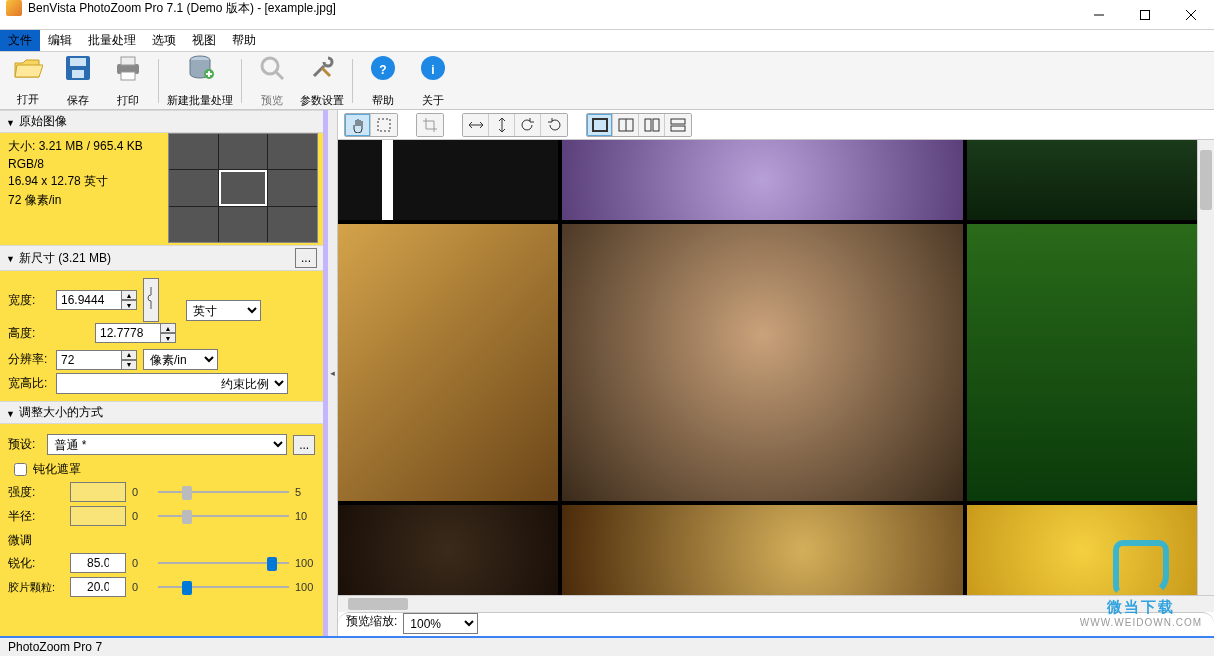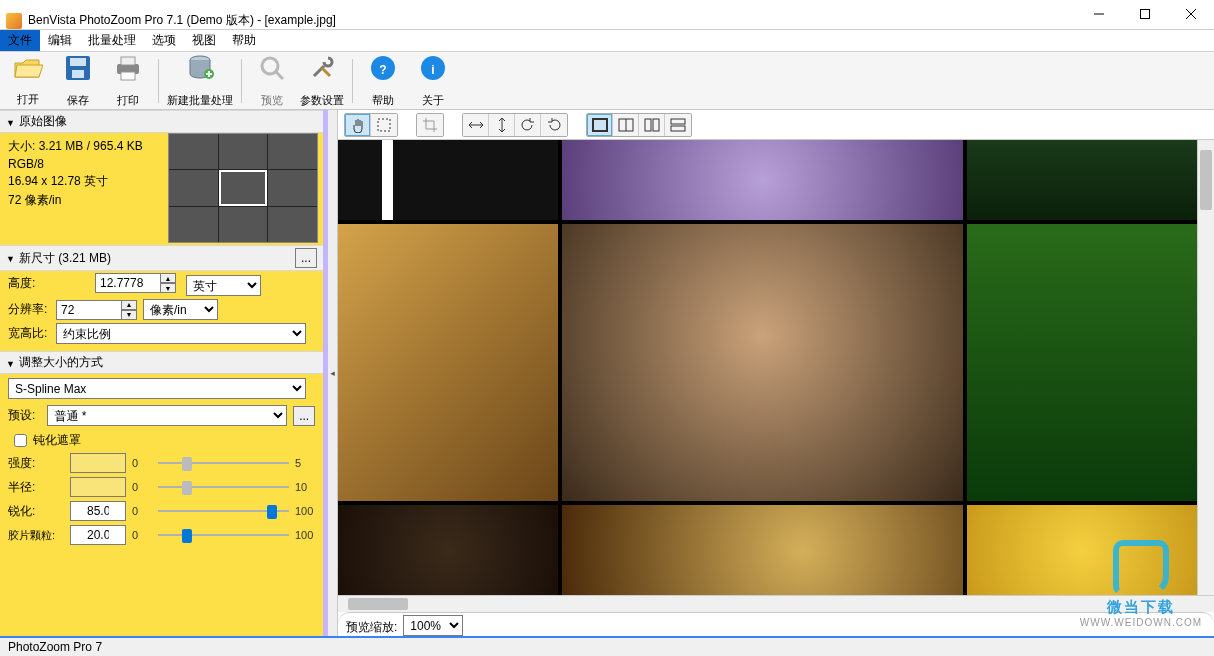--- a/index.html
+++ b/index.html
@@ -1,19 +1,19 @@
 <!DOCTYPE html>
 <html><head>
 <meta charset="utf-8">
 <style>
 * { margin: 0; padding: 0; box-sizing: border-box; font-family: "Microsoft YaHei", "Segoe UI", sans-serif; font-size: 12px; }
 body { background: #fff; overflow: hidden; width: 1214px; height: 656px; position: relative; }
 
 
-.titlebar { height: 30px; background: #fff; display: flex; align-items: flex-end; border-bottom: 1px solid #d0d0d0; }
+.titlebar { height: 30px; background: #fff; display: flex; align-items: flex-start; border-bottom: 1px solid #d0d0d0; }
 .titlebar .app-icon { width: 16px; height: 16px; margin: 0 6px; background: linear-gradient(135deg,#f9c23c,#e27429); border-radius:2px; }
 .titlebar .title { flex: 0 0 auto; color: #000; }
 .titlebar .spacer { flex: 1; }
 .winbtn { width: 46px; height: 30px; display:flex; align-items:center; justify-content:center; }
 .winbtn svg { width:10px; height:10px; stroke:#000; stroke-width:1; fill:none; }
 
 
 .menubar { height: 22px; background:#fff; display:flex; align-items:stretch; border-bottom:1px solid #d0d0d0; }
 .menuitem { padding: 0 8px; display:flex; align-items:center; cursor:default; }
 .menuitem.active { background:#0a62c9; color:#000000; }
@@ -45,21 +45,21 @@
 .form-row { display:flex; align-items:center; gap:6px; margin:3px 0; }
 .form-row label { width:42px; text-align:left; }
 .numinput { display:flex; align-items:center; }
 .numinput input { width:66px; height:20px; border:1px solid #7a7a7a; padding:0 4px; font-size:12px; }
 .spinner { display:flex; flex-direction:column; margin-left:-1px;}
 .spinner button { width:16px; height:10px; border:1px solid #7a7a7a; background:#efefef; font-size:7px; line-height:7px; padding:0;}
 .link-btn { width:16px; height:20px; border:1px solid #7a7a7a; background:#efefef; display:flex; align-items:center; justify-content:center; }
 select { height:21px; border:1px solid #7a7a7a; background:#fff; font-size:12px; padding:0 2px;}
 .sel-wide { width:298px; }
 .sel-med { width:75px; }
-.sel-ratio { width:250px; }
+.sel-ratio { width:232px;text-align:right; }
 .more-btn { width:22px; height:20px; border:1px solid #7a7a7a; background:#efefef; margin-left:auto; display:flex;align-items:center;justify-content:center;}
 
 .slider-row { display:flex; align-items:center; gap:6px; margin:4px 0; }
 .slider-row .slabel { width:56px; }
 .slider-row input[type=text] { width:56px; height:20px; border:1px solid #7a7a7a; padding:0 16px; }
 .slider-row .smin, .slider-row .smax { width:20px; font-size:11px; color:#333; }
 .slider { flex:1; height:20px; position:relative; }
 .slider .track { position:absolute; top:9px; left:0; right:0; height:2px; background:#b0b0b0;}
 .slider .thumb-s { position:absolute; top:4px; width:10px; height:14px; background:#0078d7; border-radius:2px;}
 .slider.disabled .thumb-s { background:#bbb; }
@@ -78,22 +78,22 @@
 
 
 .preview-wrap { flex:1; display:flex; }
 .preview { flex:1; background:#000; position:relative; overflow:hidden; display:grid; grid-template-columns: 220px 1fr 230px; grid-template-rows: 80px 1fr 90px; gap:4px;}
 .preview .cell { background:#333; }
 .scroll-v { width:17px; background:#f0f0f0; border-left:1px solid #ccc; position:relative;}
 .scroll-v .sthumb { position:absolute; left:2px; right:2px; top:10px; height:60px; background:#c2c2c2; border-radius:2px;}
 .scroll-h { height:17px; background:#f0f0f0; border-top:1px solid #ccc; position:relative;}
 .scroll-h .sthumb { position:absolute; top:2px; bottom:2px; left:10px; width:60px; background:#c2c2c2; border-radius:2px;}
 
-.zoom-row { height:24px; border-top:1px solid #c8c8c8; display:flex; align-items:flex-end; padding:0 8px; gap:6px;border-radius:12px;}
-.zoom-row select { width:60px; }
+.zoom-row { height:24px; border-top:1px solid #c8c8c8; display:flex; align-items:flex-start; padding:0 8px; gap:6px;border-radius:12px;}
+.zoom-row select { width:75px; }
 
 .statusbar { position:absolute; bottom:0; left:0; right:0; height:20px; background:#f0f0f0; border-top:2px solid #3b82f6; display:flex; align-items:center; padding:0 8px;}
 
 
 .c1{background:linear-gradient(90deg,#111 0,#111 20%,#fff 20%,#fff 25%,#111 25%)!important}
 .c2{background:radial-gradient(circle,#b79fd8,#5a3f7a)!important}
 .c3{background:linear-gradient(#1a3a1a,#0a200a)!important}
 .c4{background:linear-gradient(135deg,#d4a34a,#6b4518)!important}
 .c5{background:radial-gradient(circle at 50% 40%,#caa27a,#3a2a1a)!important}
 .c6{background:linear-gradient(#2a6b1a,#0a3a0a)!important}
@@ -251,20 +251,35 @@
     </div>
 
     <div class="sec-header">
       <span class="tri"></span>
       <span>新尺寸 (3.21 MB)</span>
       <div class="more-btn">...</div>
     </div>
     <div class="sec-body">
       <div style="display:flex; gap:10px; align-items:center;">
         <div>
+          <div class="form-row">
+            <label>宽度:</label>
+            <div class="numinput">
+              <input type="text" value="16.9444" style="">
+              <div class="spinner">
+                  <button>▲</button>
+                  <button>▼</button>
+                </div>
+            </div>
+            <div class="link-btn" style="height:44px;">
+                <svg width="10" height="30">
+                  <path d="M5 2 v8 a3 3 0 0 0 0 6 v8" stroke="#555" fill="none"></path>
+                </svg>
+              </div>
+          </div>
           <div class="form-row" style="margin-top:-2px;gap:45px;">
             <label>高度:</label>
             <div class="numinput">
               <input type="text" value="12.7778" style="">
               <div class="spinner">
                   <button>▲</button>
                   <button>▼</button>
                 </div>
             </div>
           </div>
@@ -286,21 +301,20 @@
         <label style="width:42px">宽高比:</label>
         <select class="sel-ratio"><option>约束比例</option></select>
       </div>
     </div>
 
     <div class="sec-header">
       <span class="tri"></span>
       <span>调整大小的方式</span>
     </div>
     <div class="sec-body">
-      <select class="sel-wide"><option>S-Spline Max</option></select>
       <div class="form-row" style="margin-top:6px;">
         <label style="width:34px">预设:</label>
         <select style="width:244px"><option>普通 *</option></select>
         <div class="more-btn">...</div>
       </div>
 
       <div class="chk">
         <input type="checkbox" style="">
         <span>钝化遮罩</span>
       </div>
@@ -318,20 +332,21 @@
         <span class="slabel">半径:</span>
         <input type="text" disabled="" value="" style="">
         <span class="smin">0</span>
         <div class="slider disabled">
             <div class="track"></div>
             <div class="thumb-s" style="left:18%"></div>
           </div>
         <span class="smax">10</span>
       </div>
 
+      <div style="margin:6px 0 2px 0;">微调</div>
       <div class="slider-row">
         <span class="slabel">锐化:</span>
         <input type="text" value="85.00" style="">
         <span class="smin">0</span>
         <div class="slider">
             <div class="track"></div>
             <div class="thumb-s" style="left:83%"></div>
           </div>
         <span class="smax">100</span>
       </div>

